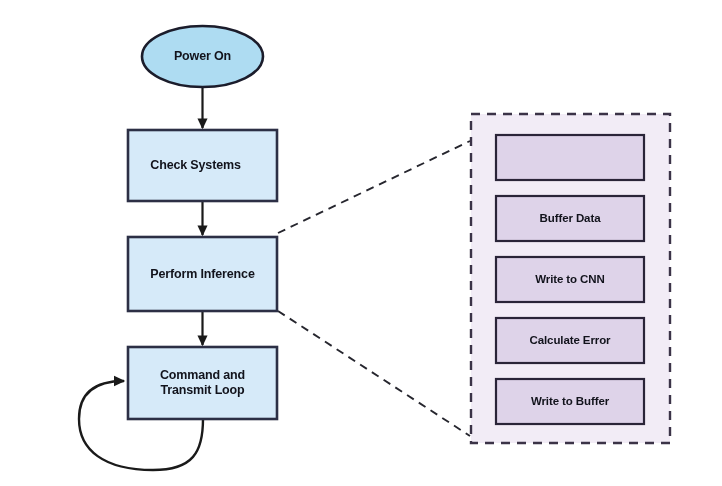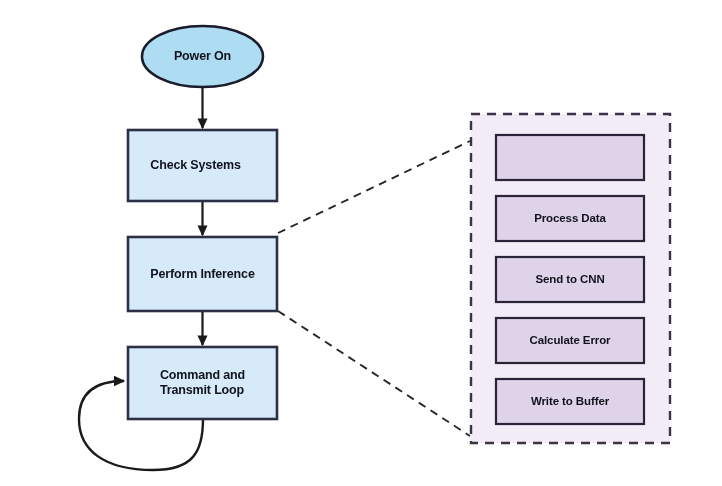--- a/index.html
+++ b/index.html
@@ -22,21 +22,21 @@
     left: 0;
     top: 0;
     width: 722px;
     height: 486px;
   }
   .node-label {
     position: absolute;
     display: flex;
     align-items: center;
     justify-content: center;
-    text-align: left;
+    text-align: center;
     color: #12131c;
     font-weight: bold;
     font-family: "Liberation Sans", sans-serif;
     line-height: 1.18;
     pointer-events: none;
     white-space: pre-line;
   }
   .main-label {
     font-size: 12.5px;
     letter-spacing: -0.15px;
@@ -86,21 +86,21 @@
   <div class="node-label main-label" style="left:142px; top:26px; width:121px; height:61px;">Power On</div>
 
   <div class="node-label main-label" style="left:128px; top:130px; width:135px; height:71px;">Check Systems</div>
 
   <div class="node-label main-label" style="left:128px; top:237px; width:149px; height:74px;">Perform Inference</div>
 
   <div class="node-label main-label" style="left:128px; top:347px; width:149px; height:72px;">Command and
 Transmit Loop</div>
 
 
-  <div class="node-label sub-label" style="left:496px; top:196px; width:148px; height:45px;">Process Data</div>
+  <div class="node-label sub-label" style="left:496px; top:196px; width:148px; height:45px;">Buffer Data</div>
 
-  <div class="node-label sub-label" style="left:496px; top:257px; width:148px; height:45px;">Send to CNN</div>
+  <div class="node-label sub-label" style="left:496px; top:257px; width:148px; height:45px;">Write to CNN</div>
 
   <div class="node-label sub-label" style="left:496px; top:379px; width:148px; height:45px;">Write to Buffer</div>
 
   <div class="node-label sub-label" style="left:496px; top:318px; width:148px; height:45px;">Calculate Error</div>
 
 </div>
 
 </body></html>

